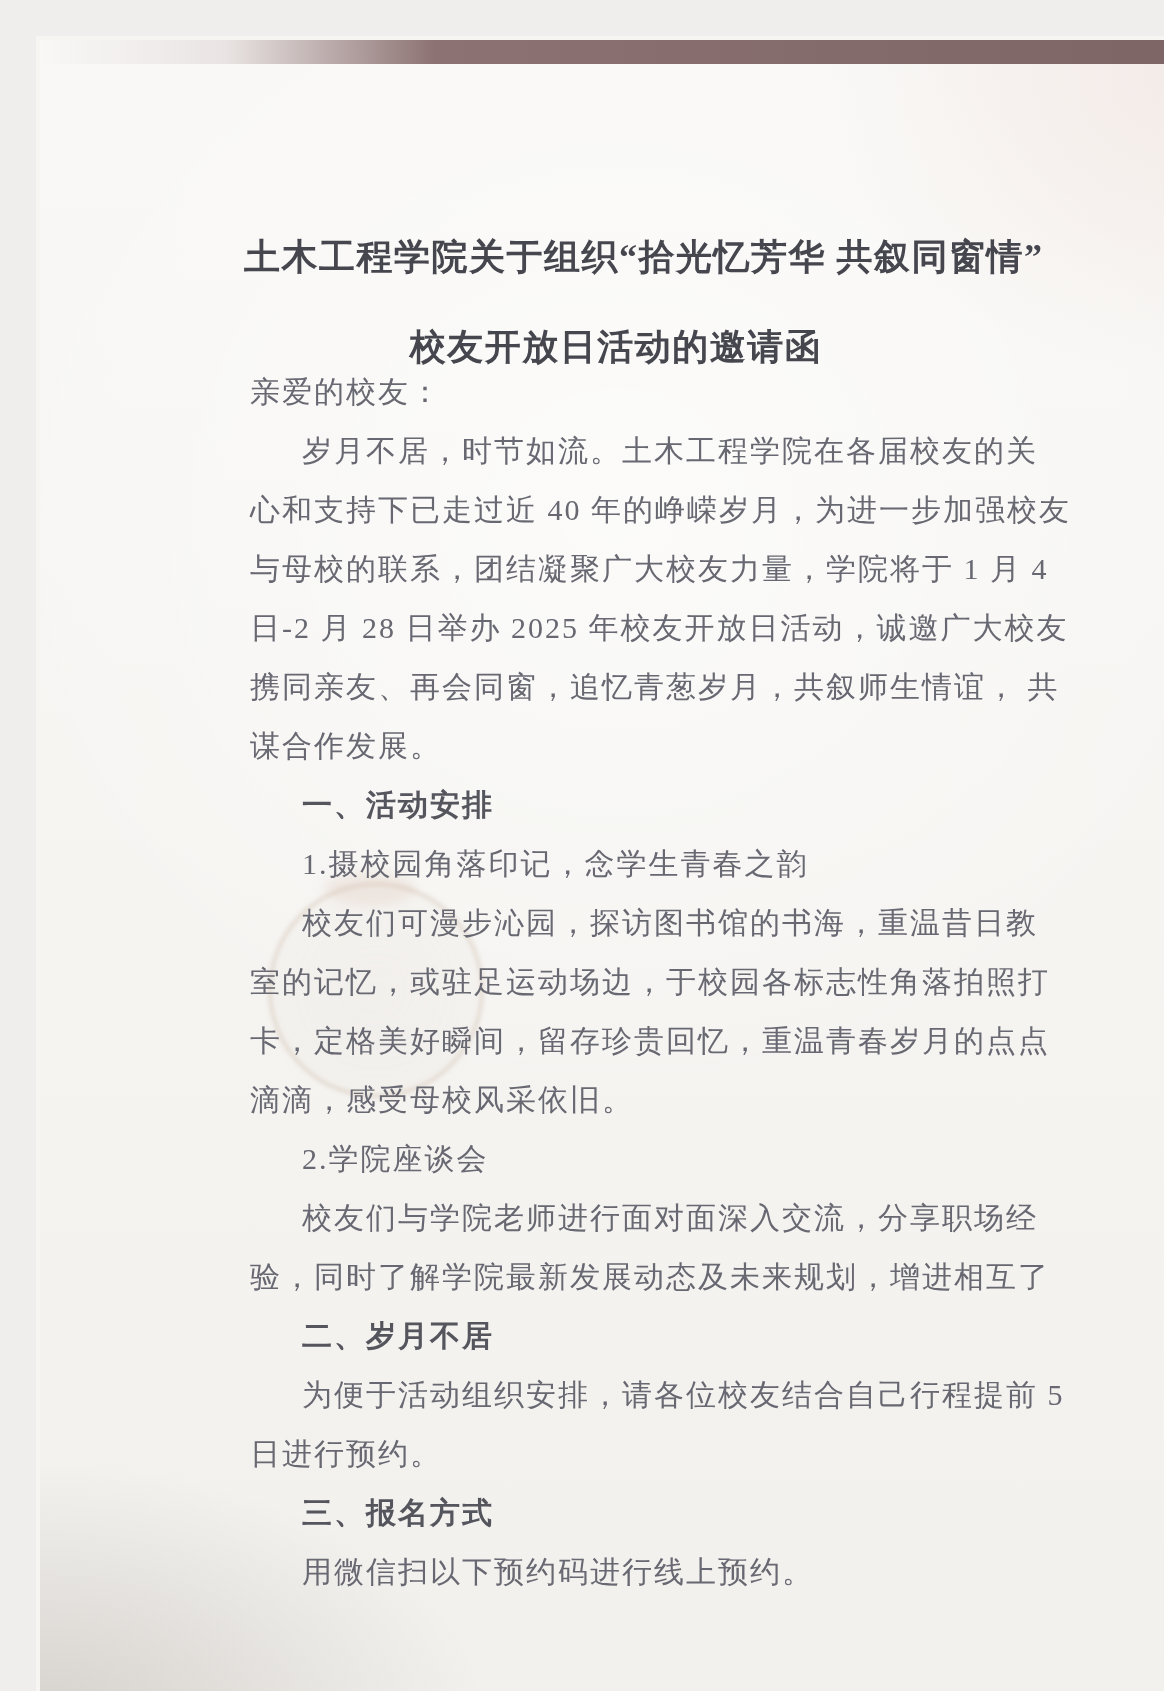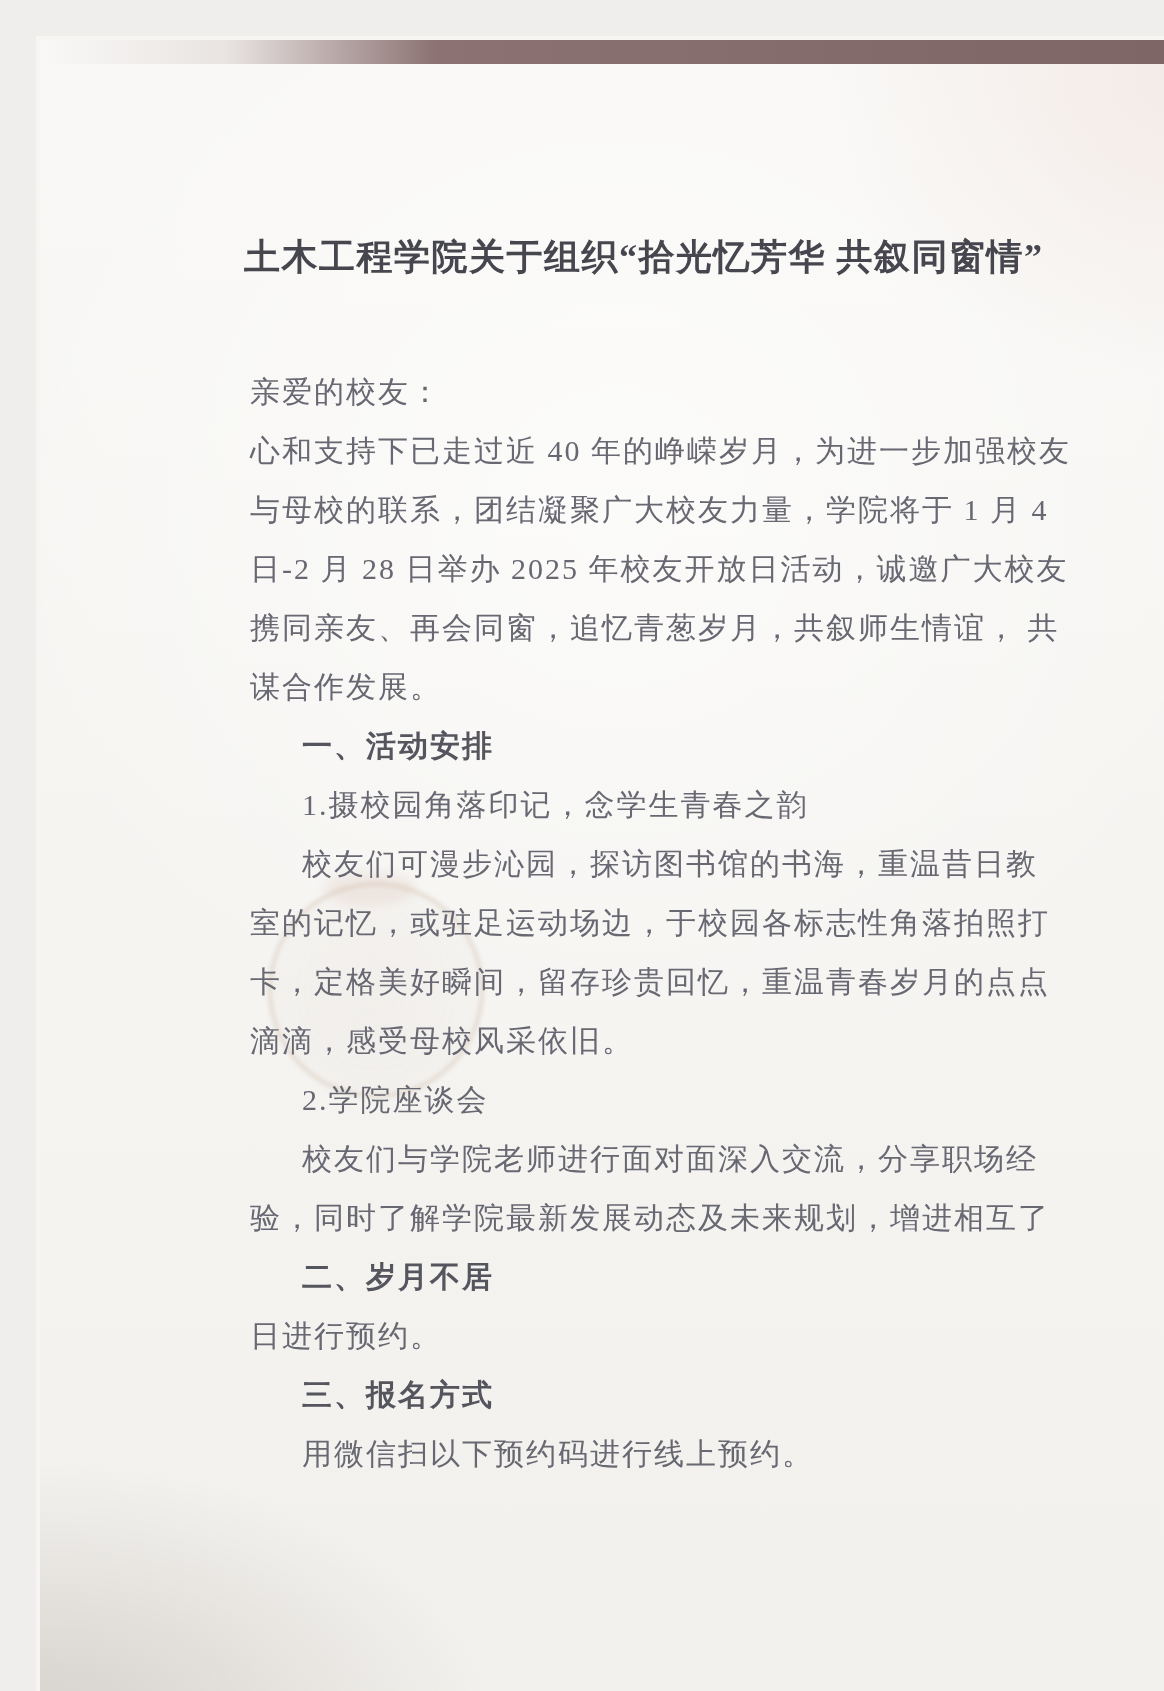--- a/index.html
+++ b/index.html
@@ -79,39 +79,42 @@
 <body>
 
 <div class="photo">
 
   <div class="vignette"></div>
 
   <div class="stain"></div>
 
   <div class="title">
     <div class="title-line">土木工程学院关于组织“拾光忆芳华 共叙同窗情”</div>
+    <div class="title-line">校友开放日活动的邀请函</div>
   </div>
 
   <div class="doc-body">
       <div class="line">亲爱的校友：</div>
+      <div class="line indent">岁月不居，时节如流。土木工程学院在各届校友的关</div>
       <div class="line">心和支持下已走过近 40 年的峥嵘岁月，为进一步加强校友</div>
       <div class="line">与母校的联系，团结凝聚广大校友力量，学院将于 1 月 4</div>
       <div class="line">日-2 月 28 日举办 2025 年校友开放日活动，诚邀广大校友</div>
       <div class="line">携同亲友、再会同窗，追忆青葱岁月，共叙师生情谊， 共</div>
       <div class="line">谋合作发展。</div>
       <div class="line indent bold">一、活动安排</div>
       <div class="line indent">1.摄校园角落印记，念学生青春之韵</div>
       <div class="line indent">校友们可漫步沁园，探访图书馆的书海，重温昔日教</div>
       <div class="line">室的记忆，或驻足运动场边，于校园各标志性角落拍照打</div>
       <div class="line">卡，定格美好瞬间，留存珍贵回忆，重温青春岁月的点点</div>
       <div class="line">滴滴，感受母校风采依旧。</div>
       <div class="line indent">2.学院座谈会</div>
       <div class="line indent">校友们与学院老师进行面对面深入交流，分享职场经</div>
       <div class="line">验，同时了解学院最新发展动态及未来规划，增进相互了</div>
       <div class="line indent bold">二、岁月不居</div>
+      <div class="line indent">为便于活动组织安排，请各位校友结合自己行程提前 5</div>
       <div class="line">日进行预约。</div>
       <div class="line indent bold">三、报名方式</div>
       <div class="line indent">用微信扫以下预约码进行线上预约。</div>
     </div>
 
   <div class="edge-top"></div>
   <div class="edge-right"></div>
   <div class="edge-bottom"></div>
 
 </div>

